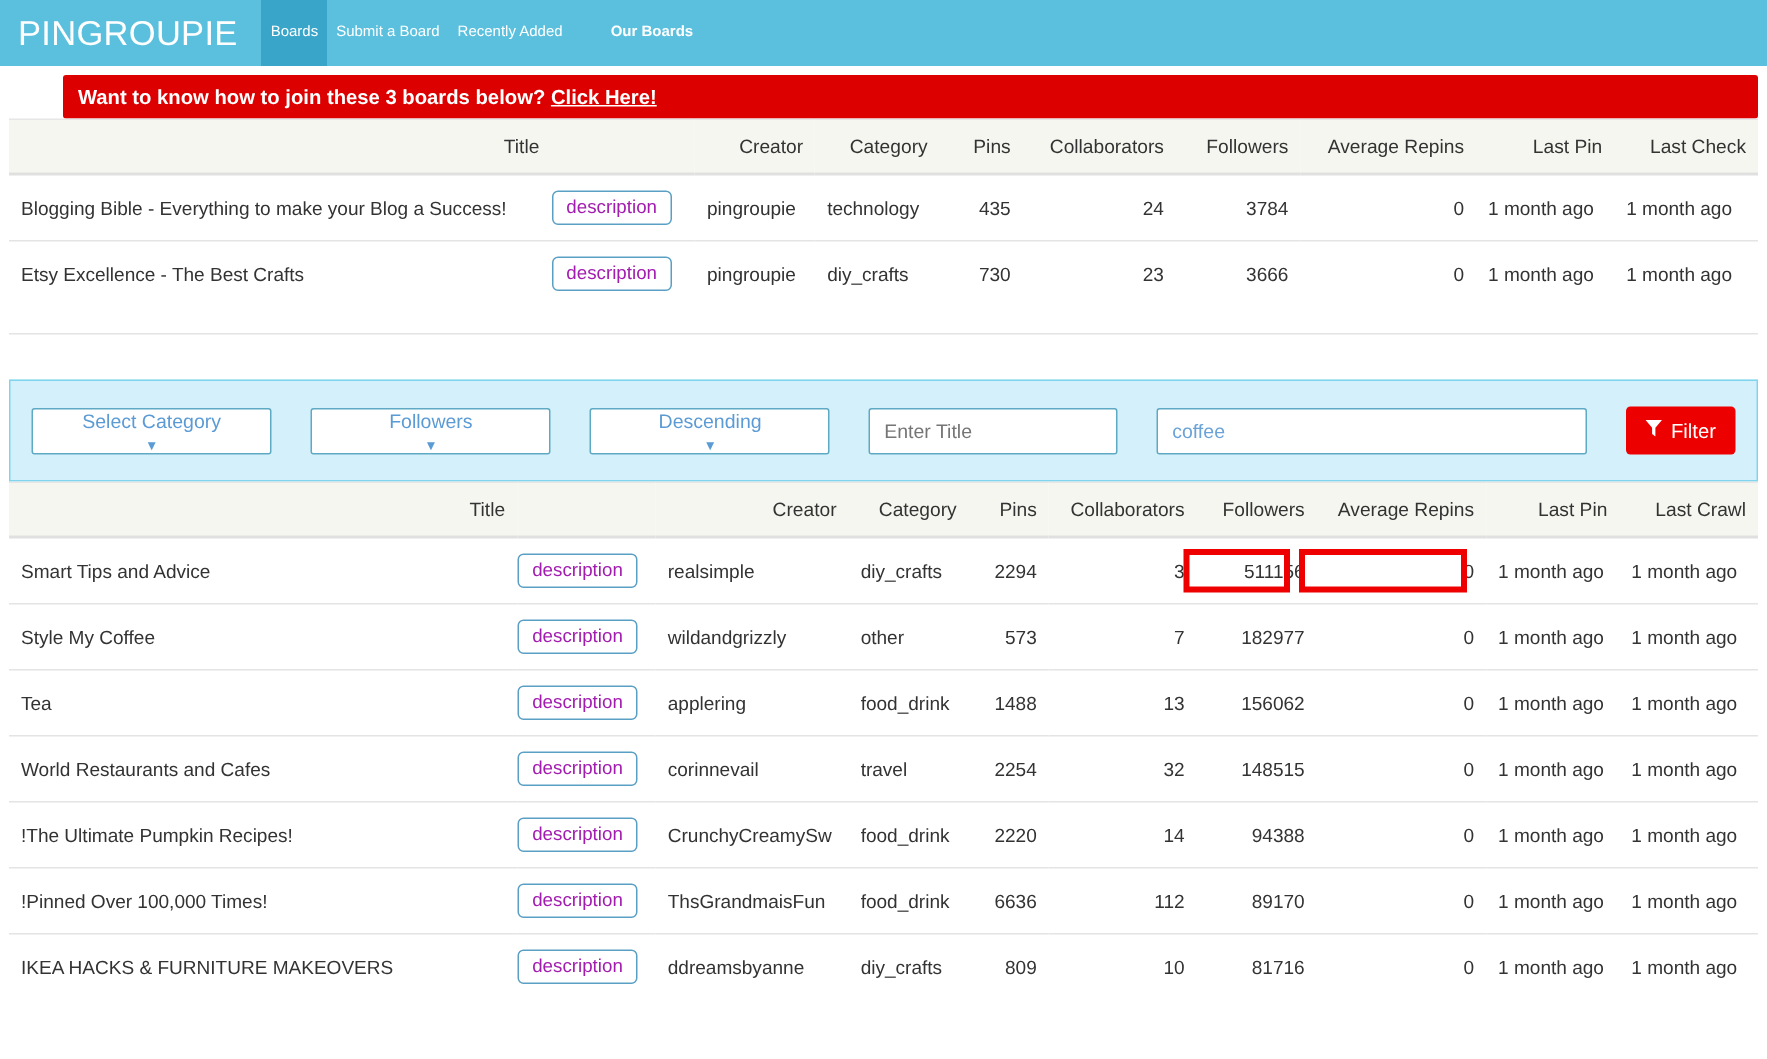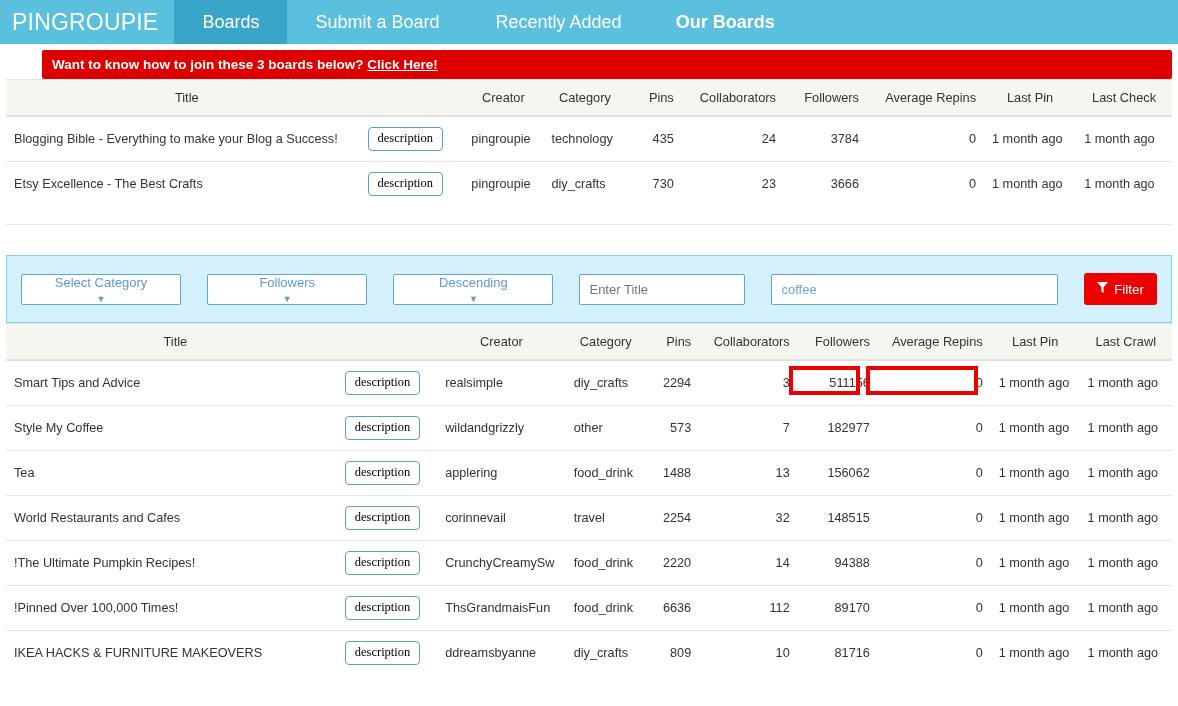--- a/index.html
+++ b/index.html
@@ -22,23 +22,23 @@
     color: #ffffff;
     font-size: 23px;
     line-height: 44px;
     padding: 0 16px 0 12px;
     letter-spacing: .2px;
     white-space: nowrap;
   }
   .nav-links { display: flex; align-items: stretch; }
   .nav-link {
     color: #ffffff;
-    font-size: 18px;
+    font-size: 10px;
     line-height: 44px;
-    padding: 0 28px;
+    padding: 0 6px;
     white-space: nowrap;
     text-decoration: none;
   }
   .nav-link.active { background: #39a5c9; }
   .nav-link.bold { font-weight: bold; padding-left: 26px; }
 
   
   .alert-wrap { padding: 6px 6px 0 6px; background:#fff; }
   .alert {
     background: #dd0000;
@@ -60,21 +60,21 @@
     color: #333333;
   }
   table.brd thead th {
     background: #f6f6f0;
     font-weight: normal;
     color: #333;
     font-size: 12.8px;
     padding: 10px 8px;
     border-bottom: 2px solid #e0e0e0;
     border-top: 1px solid #e6e6e6;
-    text-align: center;
+    text-align: right;
     white-space: nowrap;
   }
   table.brd tbody td {
     padding: 10px 8px;
     border-top: 1px solid #e4e4e4;
     vertical-align: middle;
     white-space: nowrap;
   }
   table.brd tbody tr:first-child td { border-top: none; }
   .num { text-align: right; }
@@ -88,26 +88,26 @@
   .c-collab  { width: 96px; }
   .c-foll    { width: 78px; }
   .c-avg     { width: 110px; }
   .c-lastpin { width: 84px; }
   .c-lastchk { width: 90px; }
 
   .desc-btn {
     display: inline-block;
     border: 1px solid #5a9fc4;
     border-radius: 4px;
-    color: #000000;
+    color: #a21caf;
     background: #ffffff;
     font-size: 12.5px;
     padding: 3px 9px 4px 9px;
     cursor: pointer;
-    font-family: Liberation Serif, serif;
+    font-family: Liberation Sans, sans-serif;
   }
 
   .t1-pad { height: 18px; }
   .t1-bottomline { border-top: 1px solid #e4e4e4; margin: 0 6px; }
 
   
   .spacer { height: 30px; }
   .filter-panel {
     margin: 0 6px;
     background: #d4f1fb;

